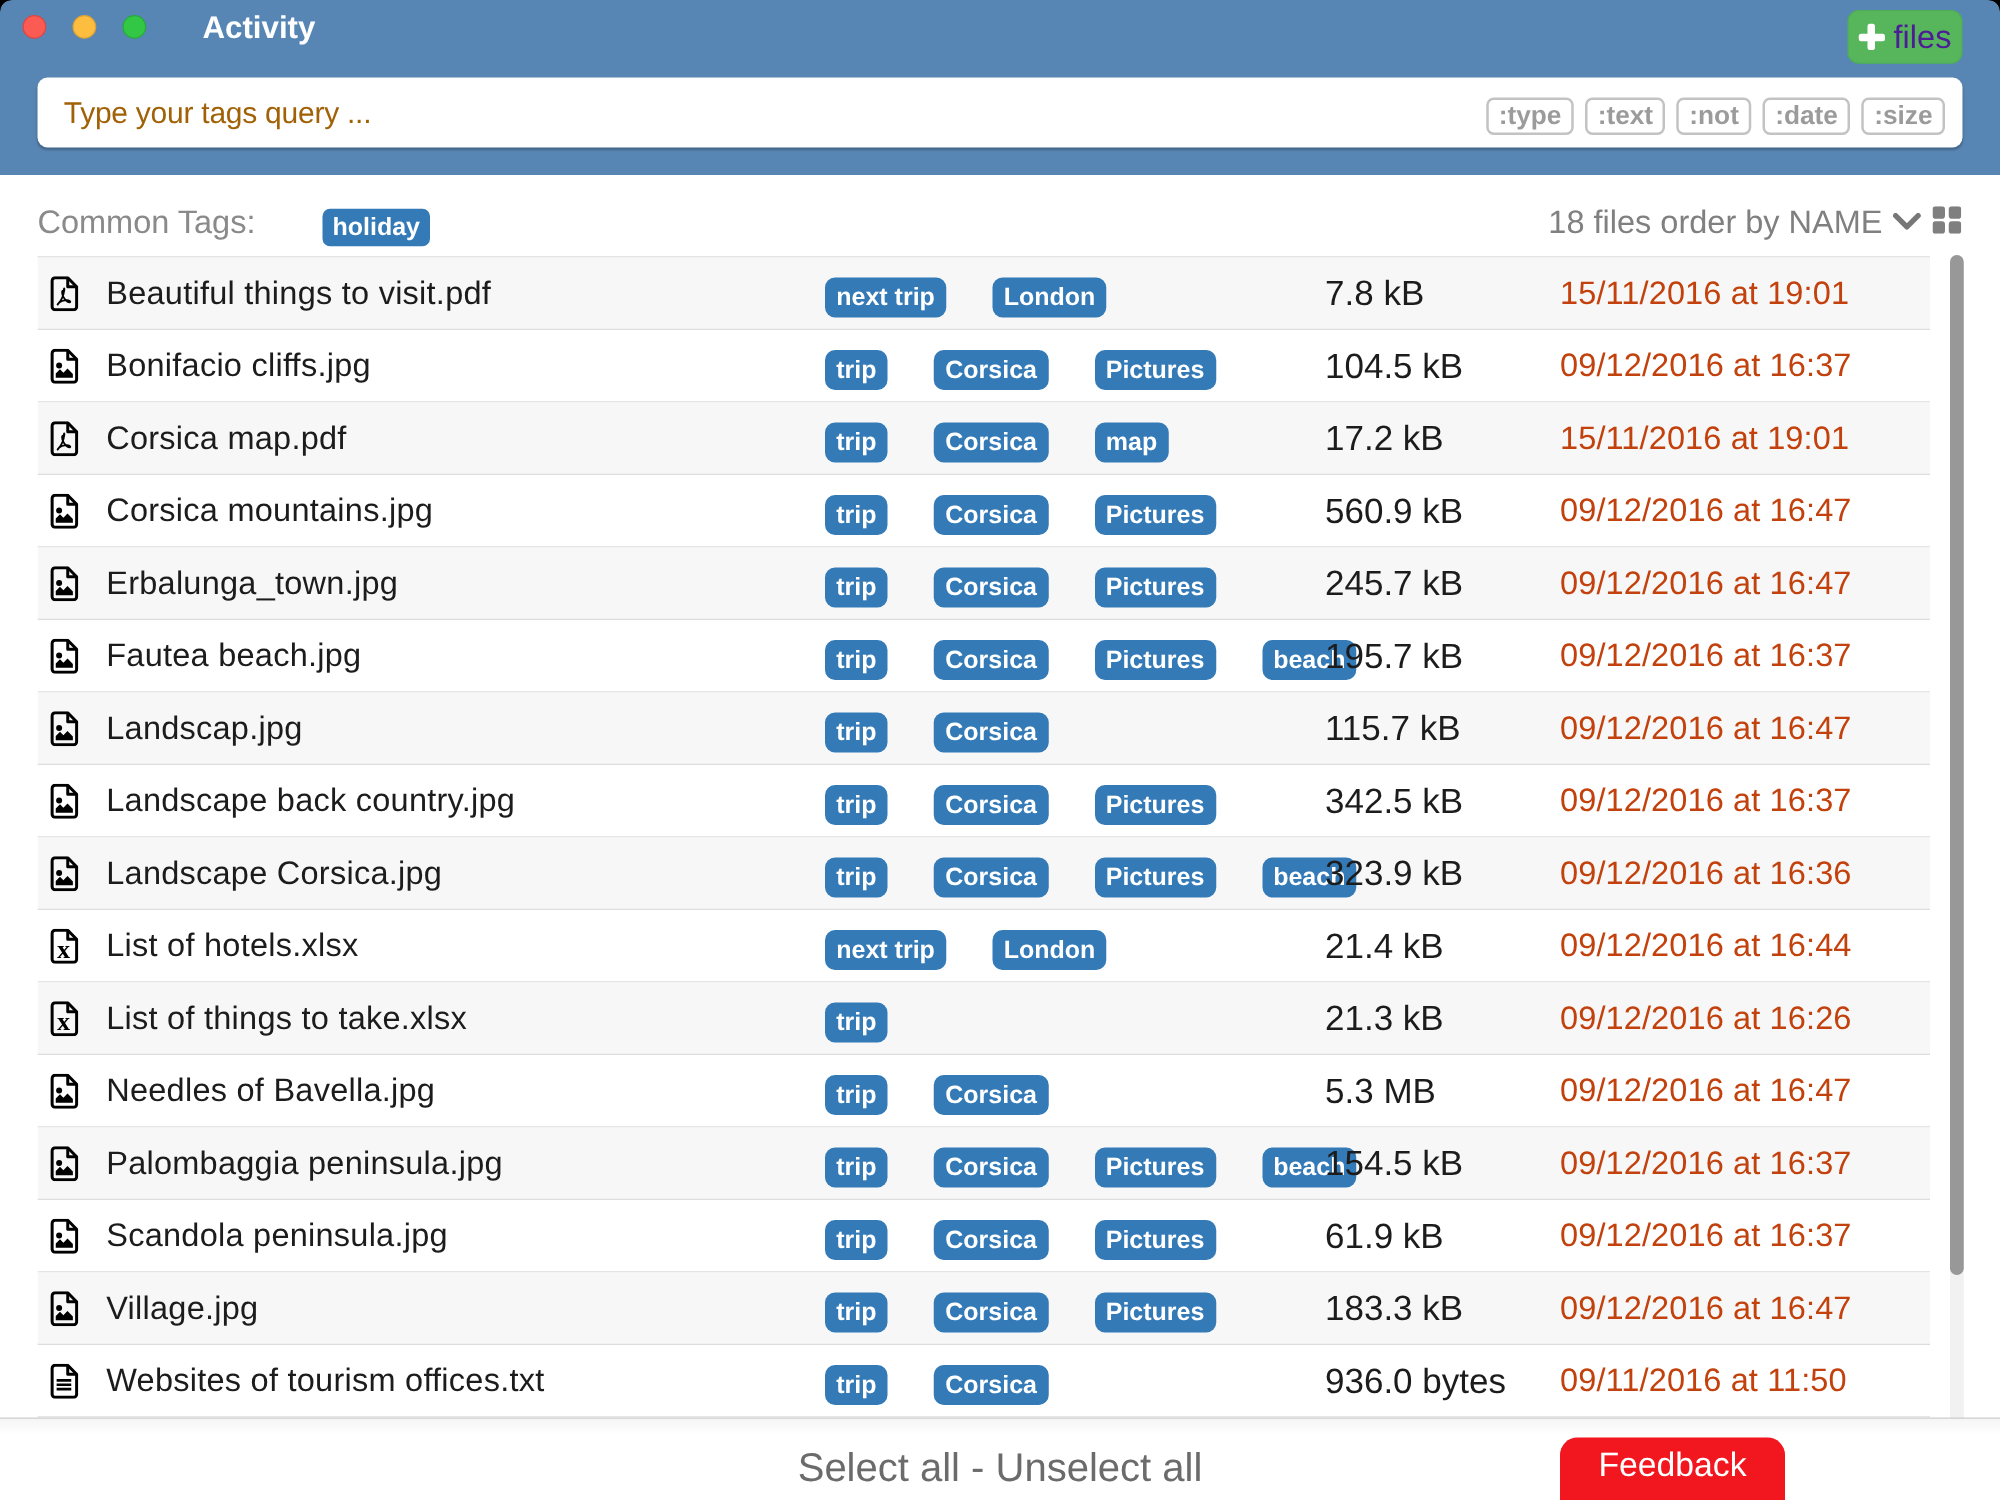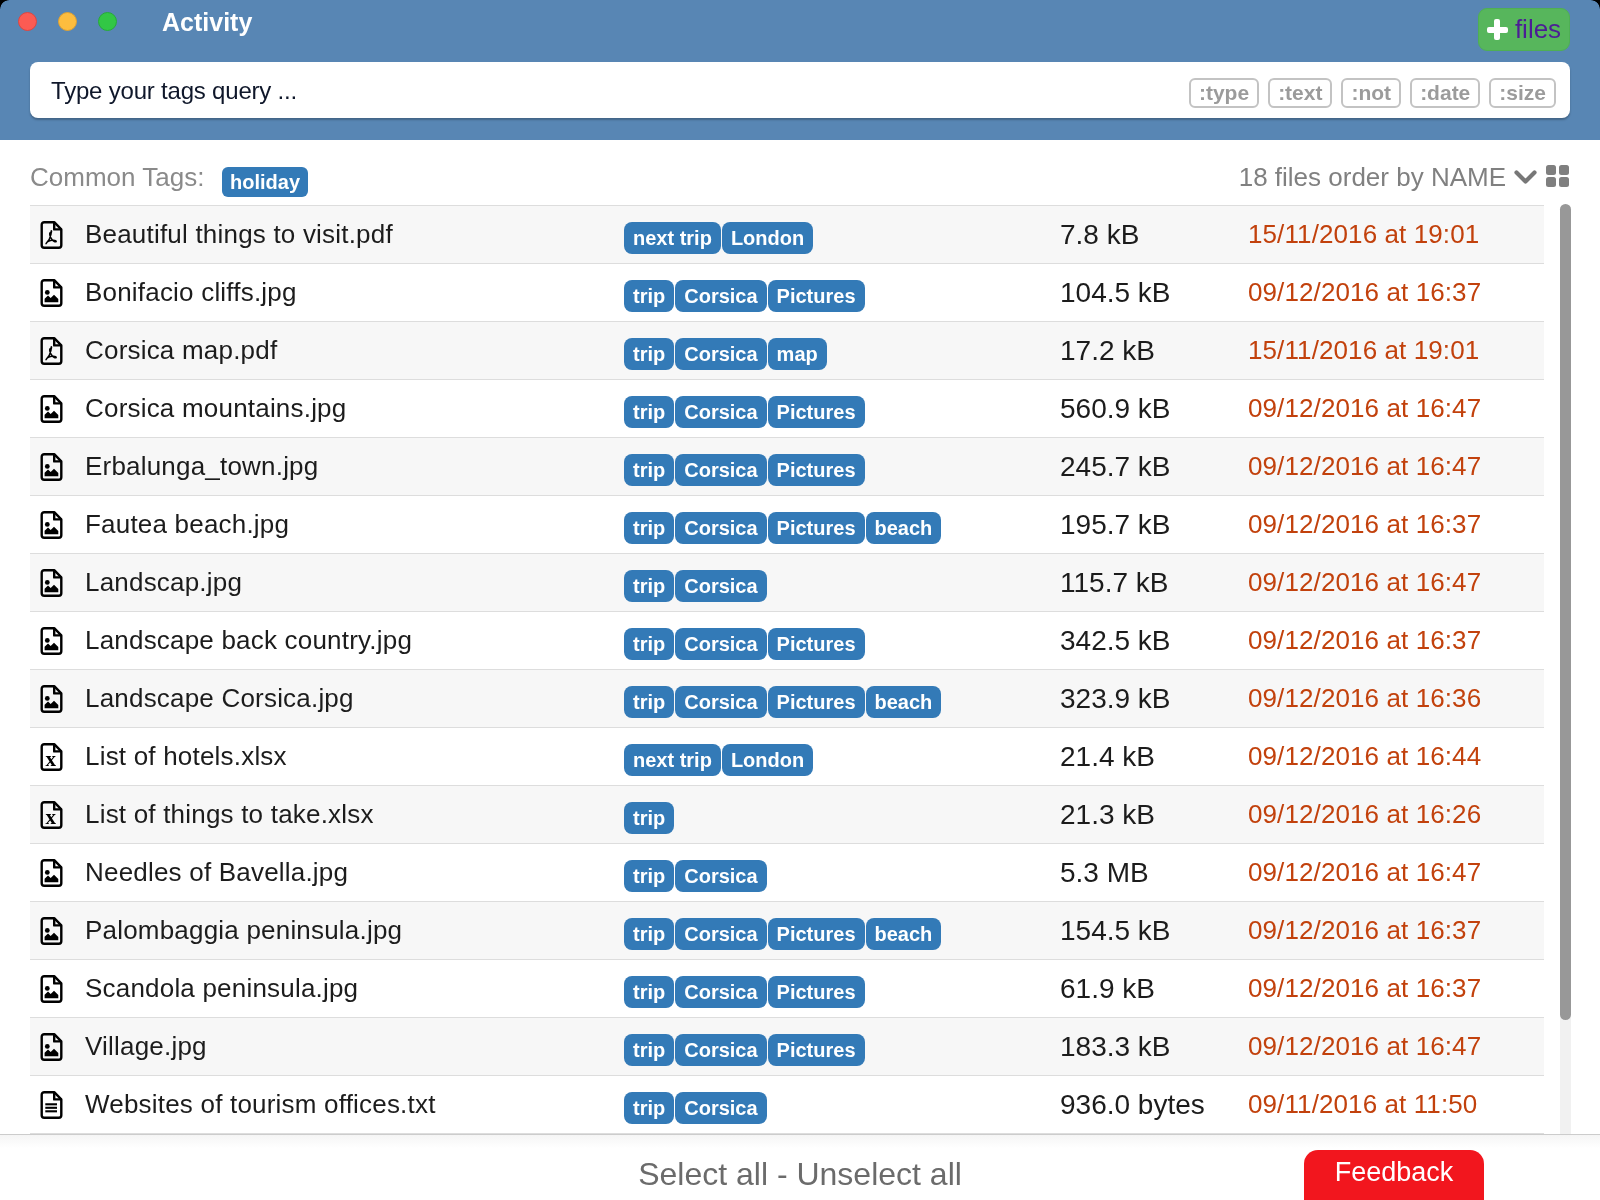--- a/index.html
+++ b/index.html
@@ -21,30 +21,30 @@
 #addfiles { position:absolute; left:1478px; top:8px; width:92px; height:43px;
   background:#57b65c; border:1px solid #4faf54; border-radius:9px;
   color:#4c1d95; display:flex; align-items:center; justify-content:center; }
 #addfiles .plus { width:21px; height:21px; position:relative; margin-right:7px; }
 #addfiles .plus:before { content:""; position:absolute; left:0; top:7.5px; width:21px; height:6px; background:#fff; border-radius:2px;}
 #addfiles .plus:after  { content:""; position:absolute; left:7.5px; top:0; width:6px; height:21px; background:#fff; border-radius:2px;}
 #addfiles .txt { font-size:26px; font-weight:500; }
 
 #search { position:absolute; left:30px; top:62px; width:1540px; height:56px;
   background:#fff; border-radius:8px; box-shadow:0 2px 2px rgba(0,0,0,0.25); }
-#placeholder { position:absolute; left:21px; top:15px; font-size:24px; letter-spacing:-0.2px; color:#0f172a; }
+#placeholder { position:absolute; left:21px; top:15px; font-size:24px; letter-spacing:-0.2px; color:#a16207; }
 #helpers { position:absolute; right:14px; top:16px; display:flex; gap:9px; }
 .helper { height:30px; border:2px solid #c3c3c3; border-radius:6px; color:#9b9b9b;
   font-size:21px; font-weight:bold; line-height:26px; padding:0 8px; }
 
 
 #tagsrow { position:absolute; left:0; top:140px; width:1600px; height:65px; background:#fff; }
 #ctlabel { position:absolute; left:30px; top:22px; font-size:26px; color:#8a8a8a; }
 .tag { display:inline-block; background:#337ab7; color:#fff; font-weight:bold;
-  font-size:20px; height:32px; line-height:32px; border-radius:8px; padding:0 9px; }
+  font-size:20px; height:32px; line-height:32px; border-radius:8px; padding:0 9px;margin-left:36px; }
 #holiday { position:absolute; left:222px; top:27px; height:30px; line-height:30px; border-radius:6px; font-size:20px; padding:0 8px; }
 #sortinfo { position:absolute; right:94px; top:22px; font-size:26px; color:#808080; }
 #chev { position:absolute; left:1514px; top:30px; }
 #grid { position:absolute; left:1546px; top:25px; }
 
 
 #table { position:absolute; left:30px; top:205px; width:1514px; height:929px;
   border-top:1px solid #ddd; overflow:hidden; }
 .row { position:relative; height:58px; border-bottom:1px solid #ddd; }
 .row:nth-child(odd) { background:#f7f7f7; }
@@ -58,21 +58,21 @@
 #sbtrack { position:absolute; left:1560px; top:204px; width:11px; height:944px;
   background:#f1f1f1; border-radius:5.5px; }
 #sbthumb { position:absolute; left:0; top:0; width:11px; height:816px;
   background:#989898; border-radius:5.5px; }
 
 
 #footer { position:absolute; left:0; top:1134px; width:1600px; height:66px;
   border-top:1px solid #cccccc; background:linear-gradient(#f5f5f5, #ffffff 13px); }
 #selectall { position:absolute; left:0; width:1600px; top:21px; text-align:center;
   font-size:32px; color:#6b6b6b; }
-#feedback { position:absolute; left:1304px; top:15px; width:180px; height:51px;
+#feedback { position:absolute; left:1248px; top:15px; width:180px; height:51px;
   background:#f2161e; border-radius:14px 14px 0 0; color:#fff; font-size:27px; font-weight:500;
   display:flex; align-items:center; justify-content:center; padding-bottom:6px; }
 </style>
 </head>
 <body>
 <div id="page">
   <div id="header">
     <div id="ctl"></div>
       <div id="ctr"></div>
     <div class="light" id="lt-red"></div>

